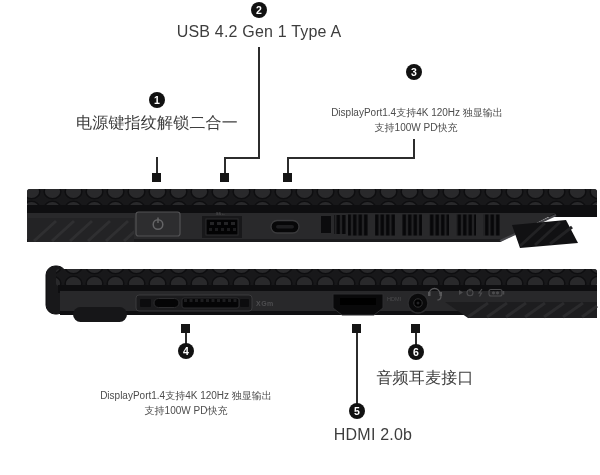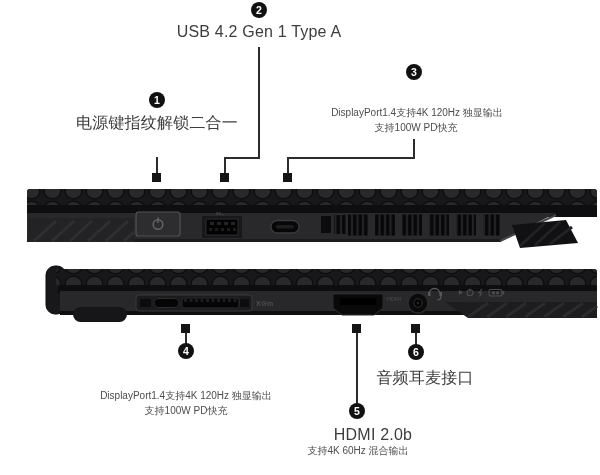--- a/index.html
+++ b/index.html
@@ -241,15 +241,14 @@
 
   <div class="badge" style="left:186px;top:343px;">4</div>
   <div class="callout-sub" style="left:186px;top:389px;">DisplayPort1.4支持4K 120Hz 独显输出</div>
   <div class="callout-sub" style="left:186px;top:404px;">支持100W PD快充</div>
 
   <div class="badge" style="left:416px;top:344px;">6</div>
   <div class="callout-title" style="left:419px;top:368px;margin-left:6px;">音频耳麦接口</div>
 
   <div class="badge" style="left:357px;top:403px;">5</div>
   <div class="callout-title" style="left:373px;top:426px;">HDMI 2.0b</div>
-  <div class="callout-sub" style="left:358px;top:444px;">支持4K 60Hz 混合输出</div>
 
 </div>
 
 </body></html>

